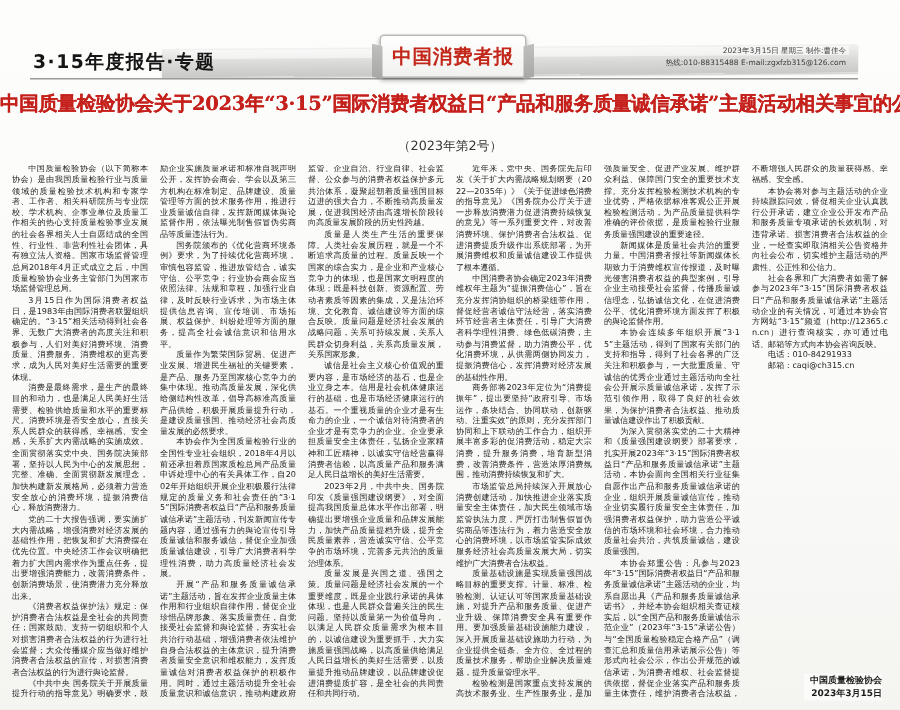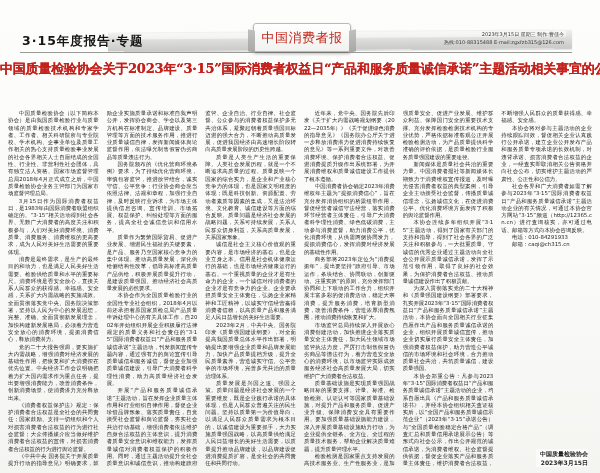--- a/index.html
+++ b/index.html
@@ -8,21 +8,21 @@
 
   
   .masthead{position:absolute;top:0;left:0;width:572px;height:56px;}
   .band{position:absolute;top:31px;left:108px;right:0;height:19px;
         background:linear-gradient(180deg,#f2f2f1 0%,#d9d9d7 55%,#c9c9c7 100%);
         transform:skewY(-0.4deg);box-shadow:0 1px 1px rgba(0,0,0,.18);}
   .band-hilite{position:absolute;top:32px;left:120px;right:6px;height:6px;background:rgba(255,255,255,.55);transform:skewY(-0.4deg);}
   .nameplate{position:absolute;top:23px;left:253px;width:96px;height:27px;background:linear-gradient(180deg,#ffffff,#f1f1ef);
              border:1px solid #b9b9b6;border-radius:3px;box-shadow:0 2px 3px rgba(0,0,0,.25);
              display:flex;align-items:center;justify-content:center;z-index:3;}
-  .nameplate span{font-family:"DejaVu Serif",serif;font-weight:normal;font-size:13px;color:#c2271a;letter-spacing:.5px;}
+  .nameplate span{font-family:"DejaVu Serif",serif;font-weight:bold;font-size:13px;color:#c2271a;letter-spacing:.5px;}
   .nameplate:before,.nameplate:after{content:"";position:absolute;top:6px;width:7px;height:22px;background:linear-gradient(180deg,#bfbfbd,#a8a8a5);z-index:-1;}
   .nameplate:before{left:-6px;transform:skewY(14deg);}
   .nameplate:after{right:-6px;transform:skewY(-14deg);}
   .section-title{position:absolute;top:33px;left:22px;font-size:12.5px;font-weight:bold;color:#161616;letter-spacing:1px;}
   .issue-info{position:absolute;top:30px;right:8px;text-align:right;font-size:5px;line-height:8px;color:#3a3a3a;z-index:4;}
   .masthead-rule{position:absolute;top:52px;left:20px;right:0;height:1px;background:#9a9a98;}
 
   
   .headline{position:absolute;top:60px;left:0;width:600px;text-align:center;white-space:nowrap;
             font-family:"DejaVu Serif",serif;font-weight:bold;font-size:13px;letter-spacing:-.2px;color:#c5211c;
@@ -50,20 +50,21 @@
       <span>中国消费者报</span>
     </div>
     <div class="issue-info">
       <div>2023年3月15日 星期三  制作:曹佳今</div>
       <div>热线:010-88315488  E-mail:zgxfzb315@126.com</div>
     </div>
     <div class="masthead-rule"></div>
   </div>
 
   <div class="headline">中国质量检验协会关于2023年“3·15”国际消费者权益日“产品和服务质量诚信承诺”主题活动相关事宜的公告</div>
+  <div class="subtitle">（2023年第2号）</div>
 
   <div class="article">
       <p>中国质量检验协会（以下简称本协会）是由我国质量检验行业与质量领域的质量检验技术机构和专家学者、工作者、相关科研院所与专业院校、学术机构、企事业单位及质量工作相关的热心支持质量检验事业发展的社会各界相关人士自愿结成的全国性、行业性、非营利性社会团体，具有独立法人资格。国家市场监督管理总局2018年4月正式成立之后，中国质量检验协会业务主管部门为国家市场监督管理总局。</p>
       <p>3月15日作为国际消费者权益日，是1983年由国际消费者联盟组织确定的。“3·15”相关活动得到社会各界、无数广大消费者的高度关注和积极参与，人们对美好消费环境、消费质量、消费服务、消费维权的更高要求，成为人民对美好生活需要的重要体现。</p>
       <p>消费是最终需求，是生产的最终目的和动力，也是满足人民美好生活需要、检验供给质量和水平的重要标尺。消费环境是否安全放心，直接关系人民群众的获得感、幸福感、安全感，关系扩大内需战略的实施成效。全面贯彻落实党中央、国务院决策部署，坚持以人民为中心的发展思想，完整、准确、全面贯彻新发展理念，加快构建新发展格局，必须着力营造安全放心的消费环境，提振消费信心，释放消费潜力。</p>
       <p>党的二十大报告强调，要实施扩大内需战略，增强消费对经济发展的基础性作用，把恢复和扩大消费摆在优先位置。中央经济工作会议明确把着力扩大国内需求作为重点任务，提出要增强消费能力，改善消费条件，创新消费场景，使消费潜力充分释放出来。</p>
       <p>《消费者权益保护法》规定：保护消费者合法权益是全社会的共同责任；国家鼓励、支持一切组织和个人对损害消费者合法权益的行为进行社会监督；大众传播媒介应当做好维护消费者合法权益的宣传，对损害消费者合法权益的行为进行舆论监督。</p>
       <p>《中共中央 国务院关于开展质量提升行动的指导意见》明确要求，鼓励企业实施质量承诺和标准自我声明公开，发挥协会商会、学会以及第三方机构在标准制定、品牌建设、质量管理等方面的技术服务作用，推进行业质量诚信自律，发挥新闻媒体舆论监督作用，依法曝光制售假冒伪劣商品等质量违法行为。</p>
       <p>国务院颁布的《优化营商环境条例》要求，为了持续优化营商环境，审慎包容监管，推进放管结合，诚实守信、公平竞争；行业协会商会应当依照法律、法规和章程，加强行业自律，及时反映行业诉求，为市场主体提供信息咨询、宣传培训、市场拓展、权益保护、纠纷处理等方面的服务，提高全社会诚信意识和信用水平。</p>
       <p>质量作为繁荣国际贸易、促进产业发展、增进民生福祉的关键要素，是产品、服务乃至国家核心竞争力的集中体现。推动高质量发展，深化供给侧结构性改革，倡导高标准高质量产品供给，积极开展质量提升行动，是建设质量强国、推动经济社会高质量发展的必然要求。</p>

